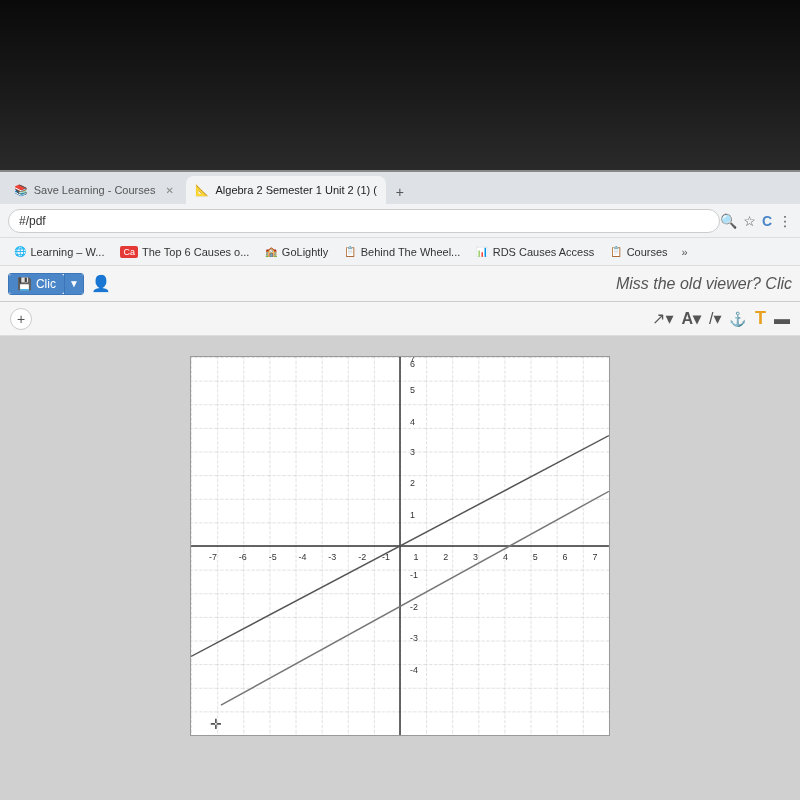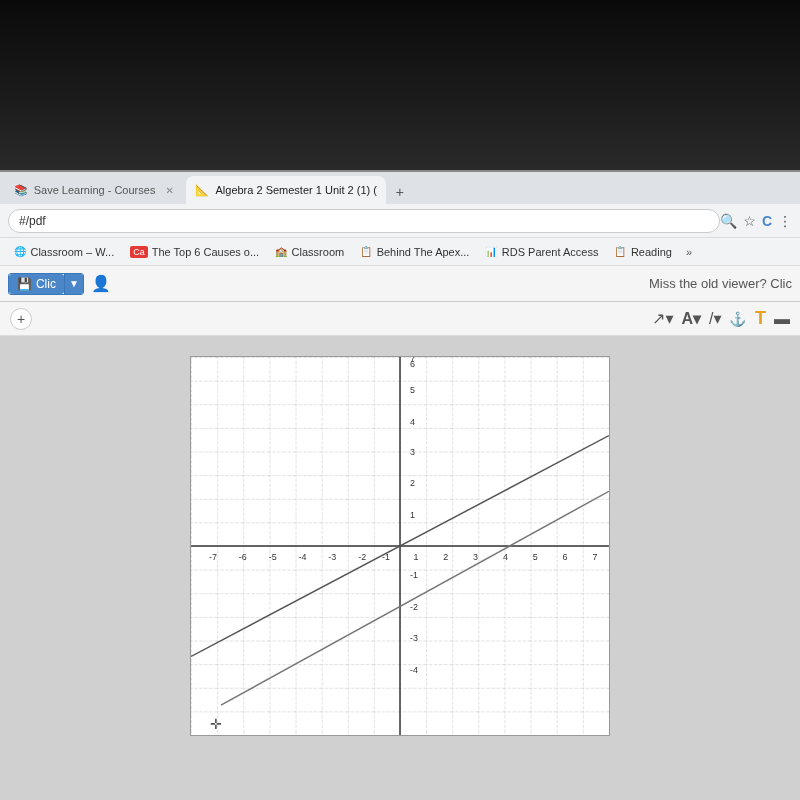--- a/index.html
+++ b/index.html
@@ -175,22 +175,23 @@
 
     .add-user-btn {
       background: transparent;
       border: none;
       cursor: pointer;
       font-size: 16px;
       color: #555;
     }
 
     .toolbar-right {
-      font-size: 13px;
-      color: #555;
+      font-size: 16px;
+      color: #555;
+      font-style: italic;
     }
 
     
     .pdf-toolbar {
       display: flex;
       align-items: center;
       background: #f5f5f5;
       padding: 4px 10px;
       height: 34px;
       border-bottom: 1px solid #ddd;
@@ -284,41 +285,41 @@
       <span>🔍</span>
       <span>☆</span>
       <span style="font-weight:bold;color:#4a86c8;">C</span>
       <span>⋮</span>
     </div>
   </div>
 
   <div class="bookmarks-bar">
     <div class="bookmark-item">
       <span class="bookmark-icon">🌐</span>
-      <span>Classroom – W...</span>
+      <span>Learning – W...</span>
     </div>
     <div class="bookmark-item">
       <span class="bookmark-icon" style="background:#e53935;color:white;padding:1px 3px;border-radius:2px;font-size:9px;">Ca</span>
       <span>The Top 6 Causes o...</span>
     </div>
     <div class="bookmark-item">
       <span class="bookmark-icon">🏫</span>
-      <span>Classroom</span>
+      <span>GoLightly</span>
     </div>
     <div class="bookmark-item">
       <span class="bookmark-icon">📋</span>
-      <span>Behind The Apex...</span>
+      <span>Behind The Wheel...</span>
     </div>
     <div class="bookmark-item">
       <span class="bookmark-icon" style="color:#7b1fa2;font-weight:bold;font-size:10px;">📊</span>
-      <span>RDS Parent Access</span>
+      <span>RDS Causes Access</span>
     </div>
     <div class="bookmark-item">
       <span class="bookmark-icon">📋</span>
-      <span>Reading</span>
+      <span>Courses</span>
     </div>
     <span style="margin-left:4px;color:#555;">»</span>
   </div>
 
   <div class="page-toolbar">
     <div class="toolbar-left">
       <div style="display:flex;border:1px solid #3a76b8;border-radius:3px;overflow:hidden;">
         <button class="save-btn">
           <span>💾</span>
           <span>Clic</span>

